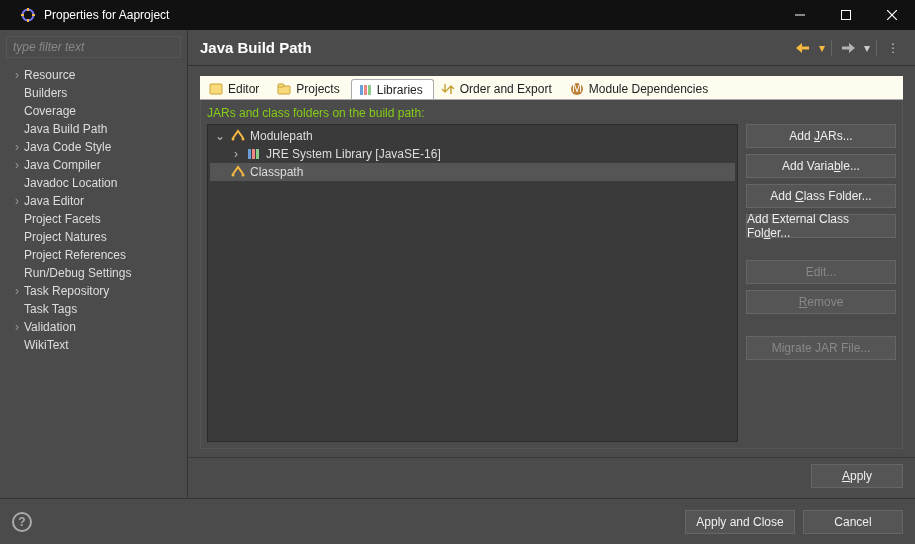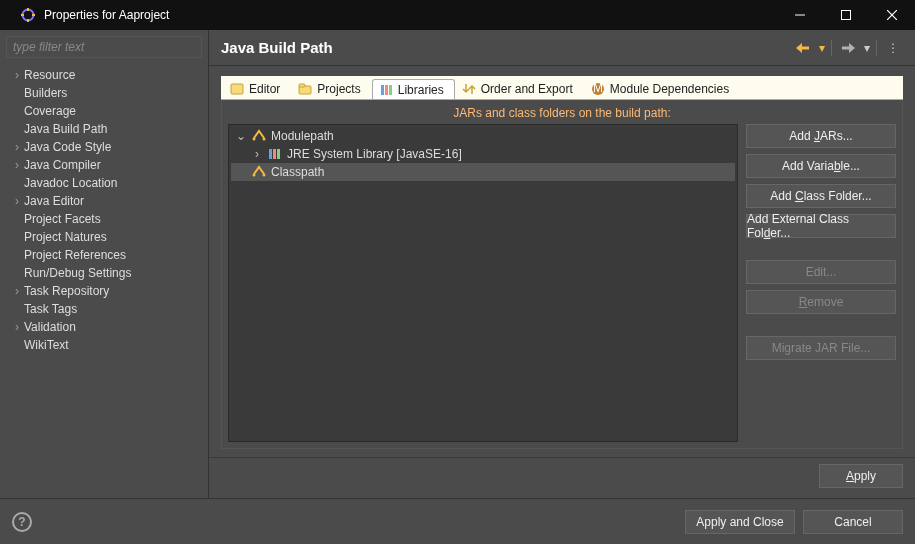--- a/index.html
+++ b/index.html
@@ -8,21 +8,21 @@
 
 .titlebar { height: 30px; background: #111; display: flex; align-items: center; padding: 0 0 0 20px; }
 .titlebar .tb-icon { width: 16px; height: 16px; margin-right: 8px; }
 .titlebar .tb-title { color: #fff; flex: 1; }
 .titlebar .tb-btn { width: 46px; height: 30px; display: flex; align-items: center; justify-content: center; color: #fff; }
 
 
 .split { flex: 1; display: flex; min-height: 0; }
 
 
-.sidebar { width: 209px; background: #4b4b4b; border-right: 1px solid #333; display: flex; flex-direction: column; }
+.sidebar { width: 188px; background: #4b4b4b; border-right: 1px solid #333; display: flex; flex-direction: column; }
 .filter-input { margin: 6px; width: calc(100% - 12px); height: 22px; background: #4b4b4b; border: 1px solid #555; color: #888; padding: 0 6px; font-style: italic; }
 .filter-input::placeholder { color: #888; font-style: italic; }
 .nav { flex: 1; overflow: auto; padding: 2px 0; }
 .nav-row { display: flex; align-items: center; height: 18px; padding: 0 4px 0 10px; cursor: default; color: #ddd; }
 .nav-chevron { width: 14px; display: inline-flex; justify-content: center; color: #999; }
 .nav-indent { padding-left: 24px; }
 .nav-label { white-space: nowrap; }
 
 
 .content { flex: 1; display: flex; flex-direction: column; min-width: 0; }
@@ -34,35 +34,35 @@
 
 
 .tabstrip { display: flex; align-items: flex-end; background: #fefcef; height: 24px; border-bottom: 1px solid #aaa; margin: 10px 12px 0 12px; padding-left: 2px; overflow: hidden; }
 .tab { display: flex; align-items: center; gap: 5px; padding: 3px 10px 3px 6px; background: #fefcef; border: 1px solid transparent; border-bottom: none; cursor: default; }
 .tab.active { background: #fff; border-color: #aaa; border-top-left-radius: 3px; border-top-right-radius: 3px; position: relative; top: 1px; }
 .tab-icon { width: 14px; height: 14px; display: inline-flex; }
 .tab-label { color: #222; }
 
 
 .tabbody { flex: 1; margin: 0 12px 8px 12px; background: #4b4b4b; display: flex; flex-direction: column; min-height: 0; border: 1px solid #555; border-top: none; padding-top: 6px; }
-.desc { color: #fdba74; padding: 0 6px 4px 6px; text-align: center; }
+.desc { color: #84cc16; padding: 0 6px 4px 6px; }
 .body-row { flex: 1; display: flex; gap: 8px; padding: 0 6px 6px 6px; min-height: 0; }
 .tree { flex: 1; background: #3a3a3a; border: 1px solid #2a2a2a; overflow: auto; padding: 2px; }
 .tree-row { display: flex; align-items: center; height: 18px; padding-left: 4px; gap: 4px; color: #ddd; }
 .tree-row.sel { background: #555; text-align: right; }
 .tree-chevron { width: 12px; display: inline-flex; justify-content: center; color: #bbb; }
 .tree-icon { width: 16px; height: 16px; display: inline-flex; align-items: center; justify-content: center; }
 .btns { width: 150px; display: flex; flex-direction: column; gap: 6px; }
 .btn { height: 24px; background: #555; border: 1px solid #666; color: #eee; display: flex; align-items: center; justify-content: center; }
 .btn.disabled { color: #888; }
 .btn .mn { text-decoration: underline; }
 
 
 .apply-row { display: flex; justify-content: flex-end; padding: 6px 12px 10px 12px; border-top: 1px solid #3a3a3a; }
-.apply-row .btn { width: 84px; margin-left: 46px; }
+.apply-row .btn { width: 92px; margin-left: 46px; }
 
 
 .footer { height: 46px; background: #4b4b4b; border-top: 1px solid #333; display: flex; align-items: center; padding: 0 12px; }
 .help { width: 20px; height: 20px; border-radius: 50%; border: 2px solid #aaa; color: #aaa; display: flex; align-items: center; justify-content: center; font-weight: bold; }
 .footer-spacer { flex: 1; }
 .footer .btn { width: 100px; margin-left: 8px; }
 .footer .btn.wide { width: 110px; justify-content: center; }
 </style>
 </head>
 <body>

